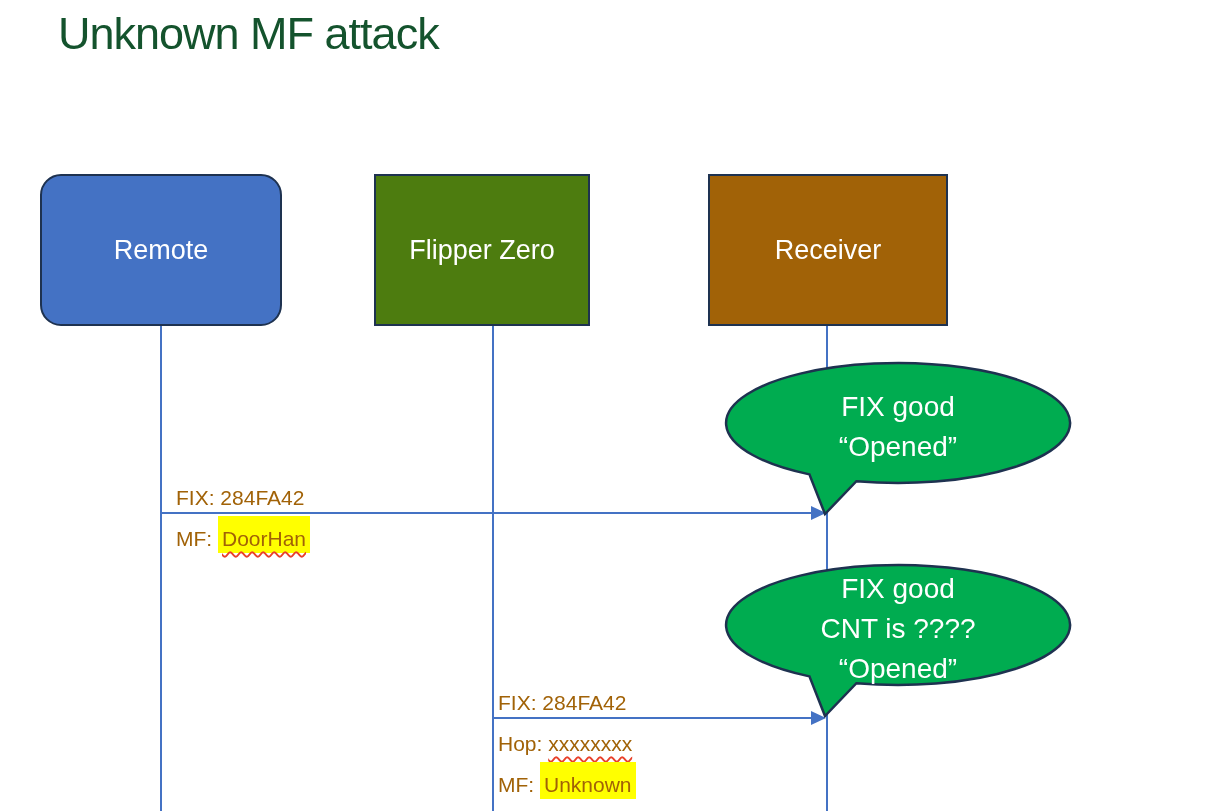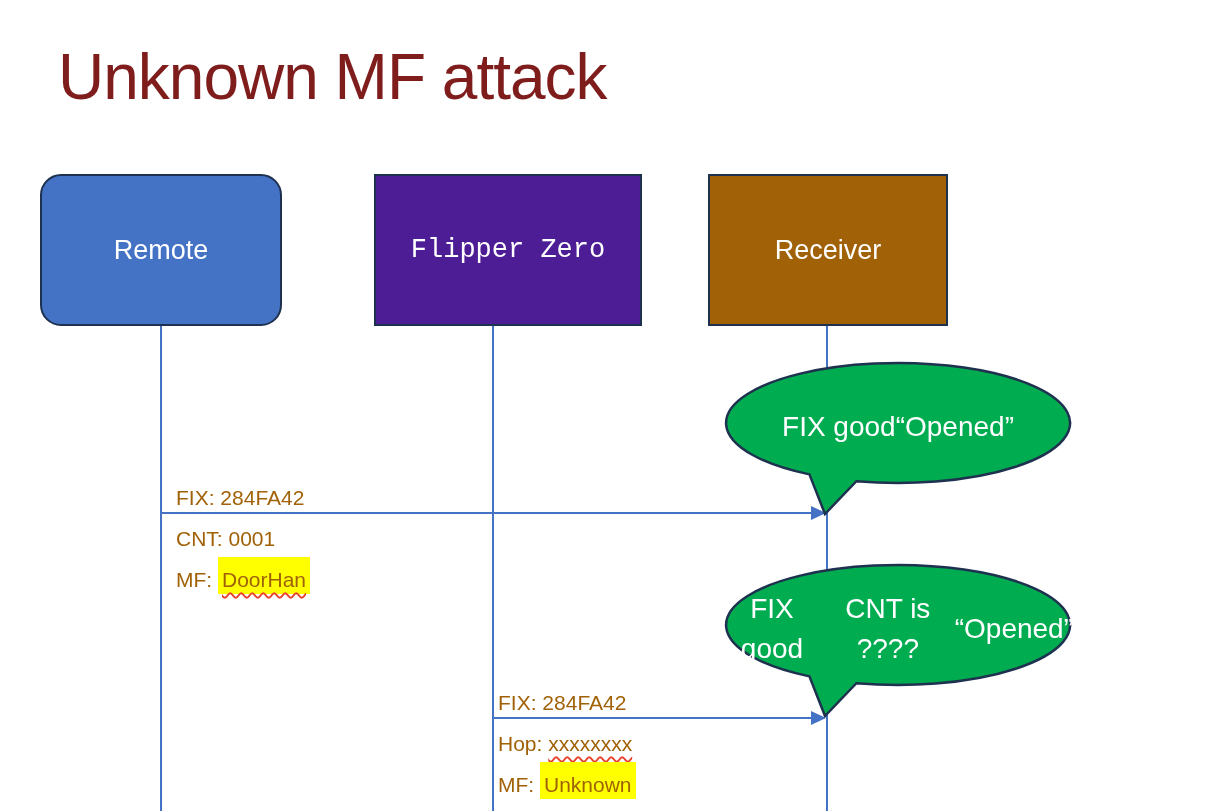--- a/index.html
+++ b/index.html
@@ -2,23 +2,22 @@
 <html style="--hl: #FFFF00; --sq: #E8402A;"><head>
 <meta charset="utf-8">
 <style>
   html,body{margin:0;padding:0;background:#fff;}
   .stage{
     position:relative;width:1216px;height:811px;background:#ffffff;overflow:hidden;
     font-family:"Liberation Sans", sans-serif;
   }
   .title{
     position:absolute;left:58px;top:8px;
-    font-size:64px;font-weight:300;letter-spacing:-1px;color:#7f1d1d;
+    font-size:45px;font-weight:300;letter-spacing:-1px;color:#14532d;
     white-space:nowrap;
-    margin-top:32px;
   }
   .actor{
     position:absolute;top:174px;height:152px;
     border:2.5px solid #1E3250;box-sizing:border-box;
     display:flex;align-items:center;justify-content:center;
     z-index:2;
   }
   .actor-label{color:#ffffff;font-size:27px;}
   .lifeline{
     position:absolute;top:326px;height:485px;width:2px;background:#4472C4;z-index:0;
@@ -42,54 +41,53 @@
     text-decoration-color:var(--sq,#E8402A);
     text-decoration-thickness:1.5px;
     text-underline-offset:5px;
   }
   .bubble{
     position:absolute;left:723px;width:350px;height:160px;z-index:3;
   }
   .bubble svg{display:block;}
   .bubble-text{
     position:absolute;left:0;top:4px;width:100%;height:124px;
-    display:flex;flex-direction:row;align-items:center;justify-content:center;
+    display:flex;flex-direction:column;align-items:center;justify-content:center;
     color:#ffffff;font-size:28px;line-height:40px;text-align:center;
   }
 </style>
 </head>
 <body>
 
 <div class="stage">
 
   <div class="title">Unknown MF attack</div>
 
   <div class="actor" style="left: 40px; width: 242px; background: rgb(68, 114, 196); border-color: rgb(30, 50, 80); border-radius: 21px;">
     <span class="actor-label">Remote</span>
   </div>
-  <div class="actor" style="left: 374px; width: 268px; background: #4c1d95; border-color: rgb(30, 50, 80); font-family: Liberation Mono, monospace;">
+  <div class="actor" style="left: 374px; width: 216px; background: #4d7c0f; border-color: rgb(30, 50, 80);">
     <span class="actor-label">Flipper Zero</span>
   </div>
   <div class="actor" style="left: 708px; width: 240px; background: #a16207; border-color: rgb(30, 50, 80);">
     <span class="actor-label">Receiver</span>
   </div>
 
   <div class="lifeline" style="left: 160px; background: rgb(68, 114, 196);"></div>
   <div class="lifeline" style="left: 492px; background: rgb(68, 114, 196);"></div>
   <div class="lifeline" style="left: 826px; background: rgb(68, 114, 196);"></div>
 
   <div class="msg-hline" style="left: 161px; top: 512px; width: 651px; background: rgb(68, 114, 196);"></div>
   <div class="arrow-head" style="left: 811px; top: 506px; border-left-color: rgb(68, 114, 196);"></div>
 
   <div class="msg-hline" style="left: 494px; top: 717px; width: 318px; background: rgb(68, 114, 196);"></div>
   <div class="arrow-head" style="left: 811px; top: 711px; border-left-color: rgb(68, 114, 196);"></div>
 
   <div class="msg-labels" style="left:176px;top:477px;">
       <div class="msg-line">FIX: 284FA42</div>
-      <div class="msg-line">CNT: 0001</div>
       <div class="msg-line"><span>MF: </span><span class="hl sq">DoorHan</span></div>
     </div>
   <div class="msg-labels" style="left:498px;top:682px;">
       <div class="msg-line">FIX: 284FA42</div>
       <div class="msg-line"><span>Hop: </span><span class="sq">xxxxxxxx</span></div>
       <div class="msg-line"><span>MF: </span><span class="hl ">Unknown</span></div>
     </div>
 
   <div class="bubble" style="top:361px;">
     <svg width="350" height="160" viewBox="0 0 350 160">

